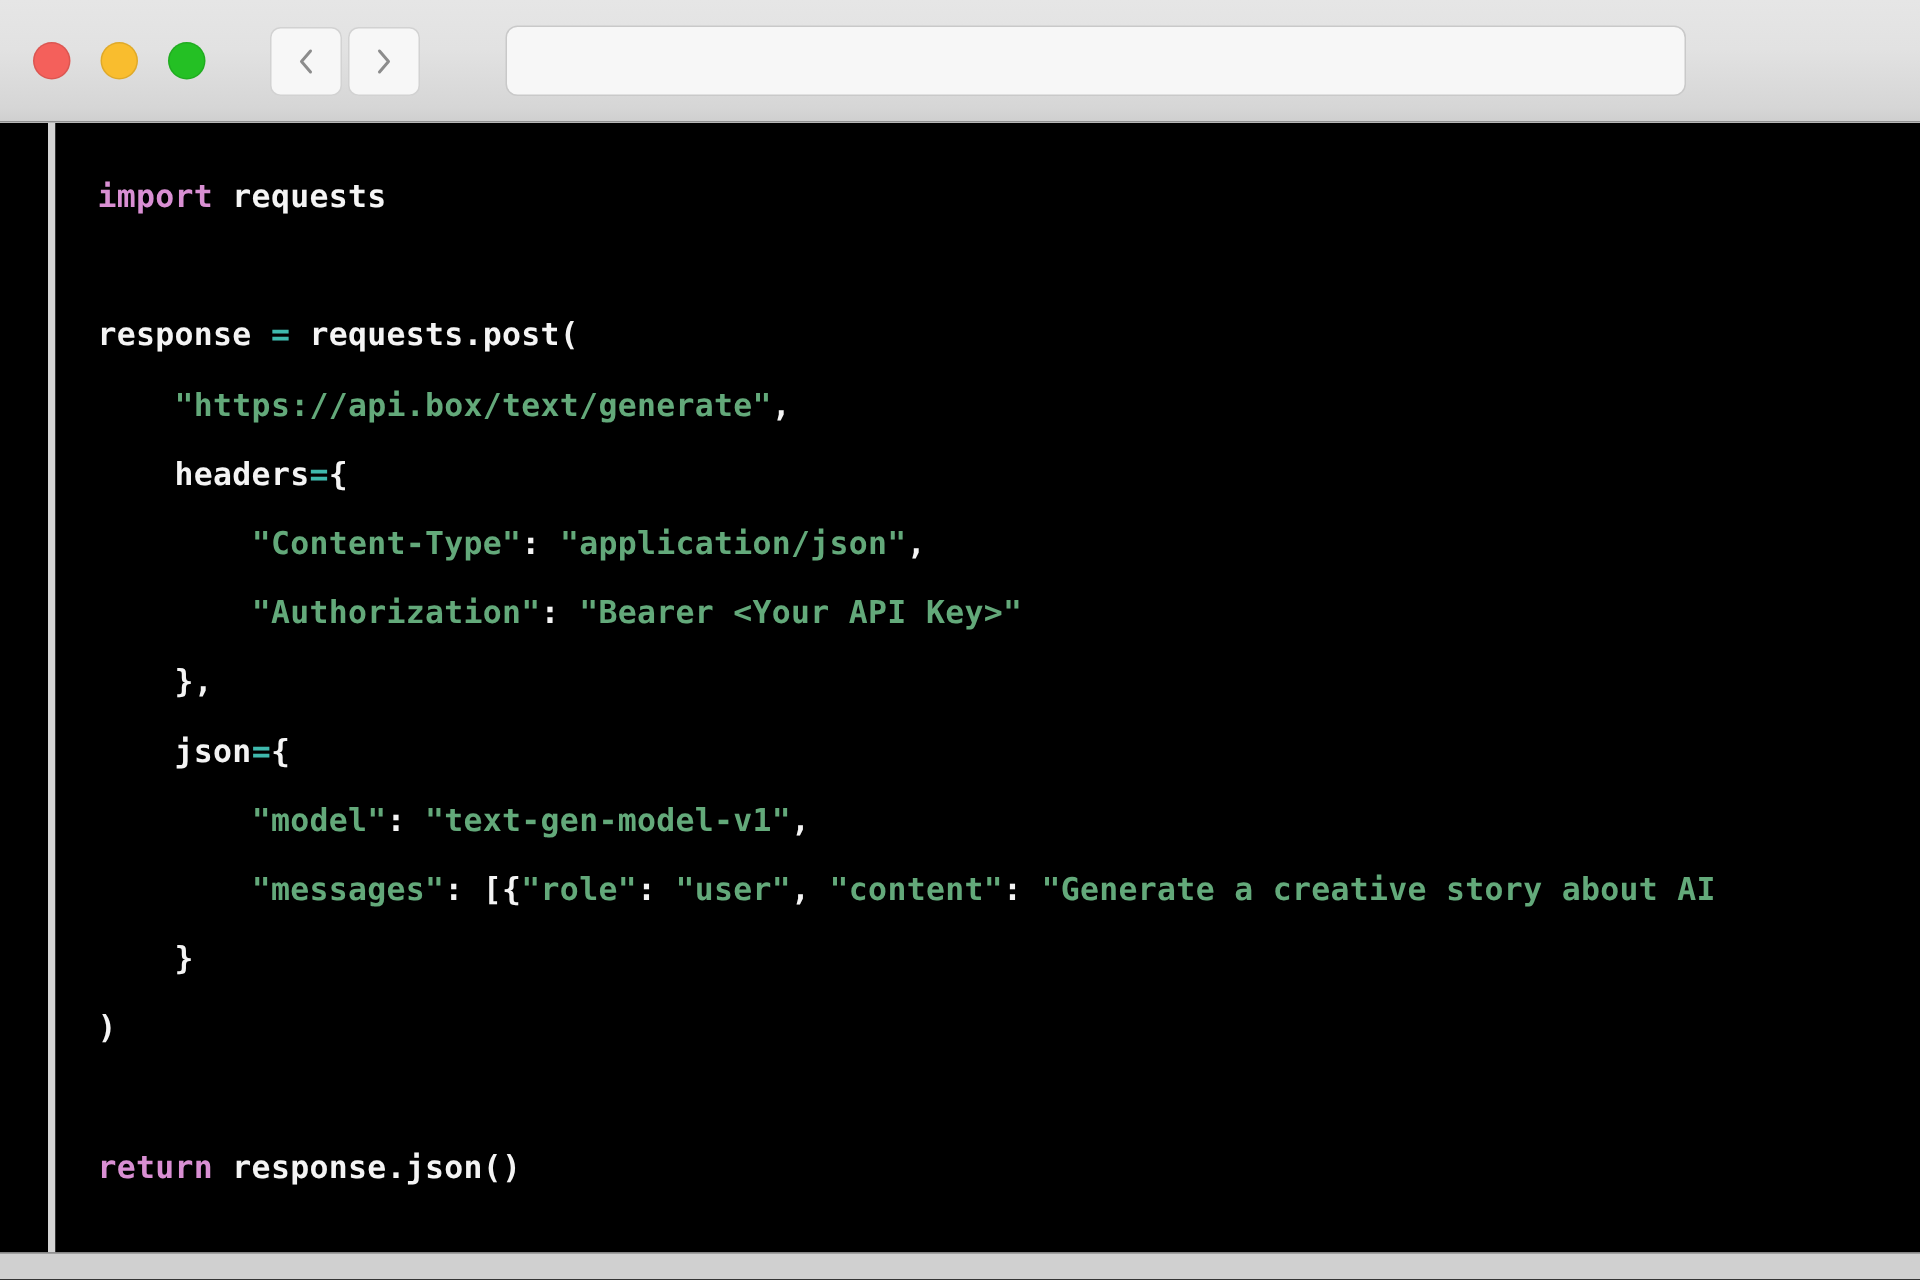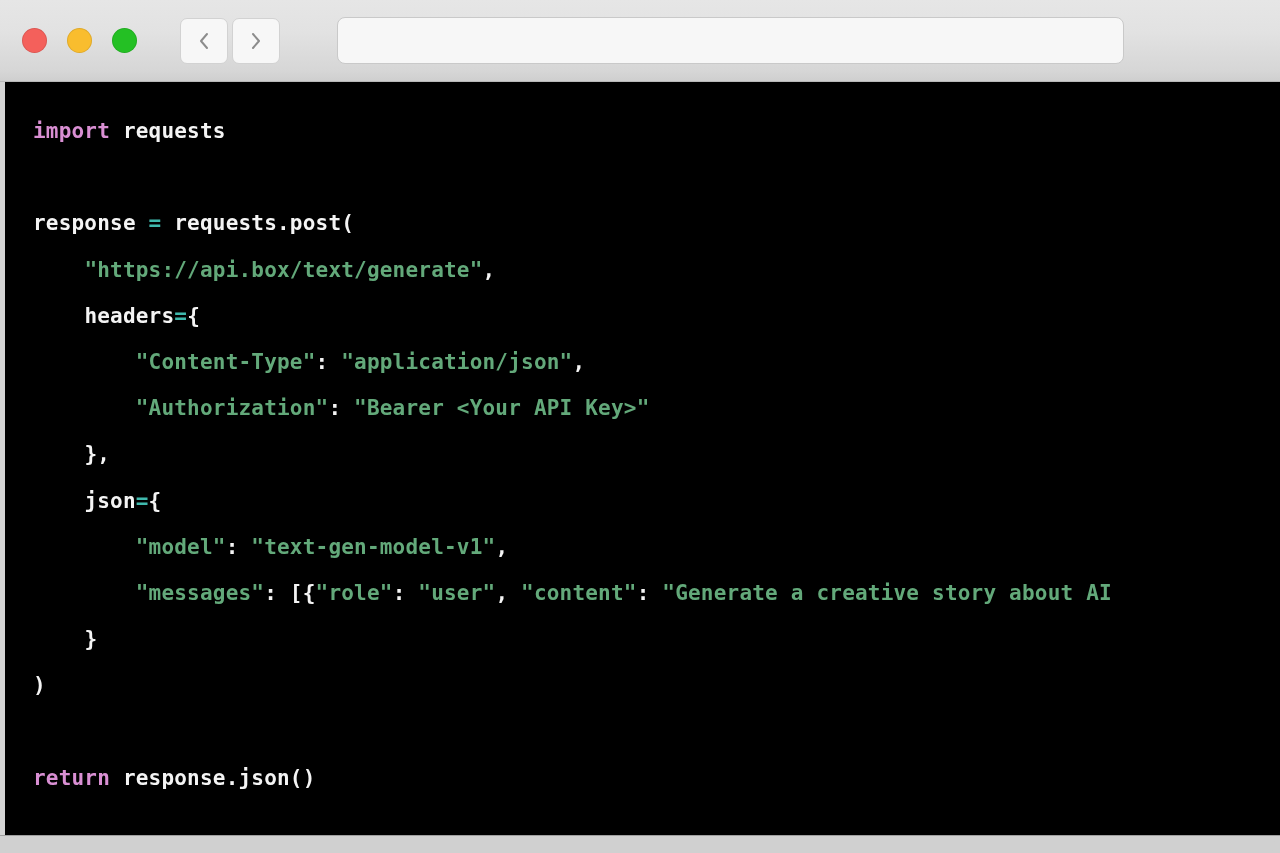--- a/index.html
+++ b/index.html
@@ -85,20 +85,21 @@
     color:#222;
   }
 
   
   .content {
     flex:1 1 auto;
     background:#000;
     display:flex;
     position:relative;
     overflow:hidden;
+    margin-left:32px;
   }
   .gutter-edge {
     width:5px;
     flex:0 0 5px;
     background:#d4d4d4;
   }
   .code-pane {
     flex:1 1 auto;
     background:#000;
     overflow:hidden;

